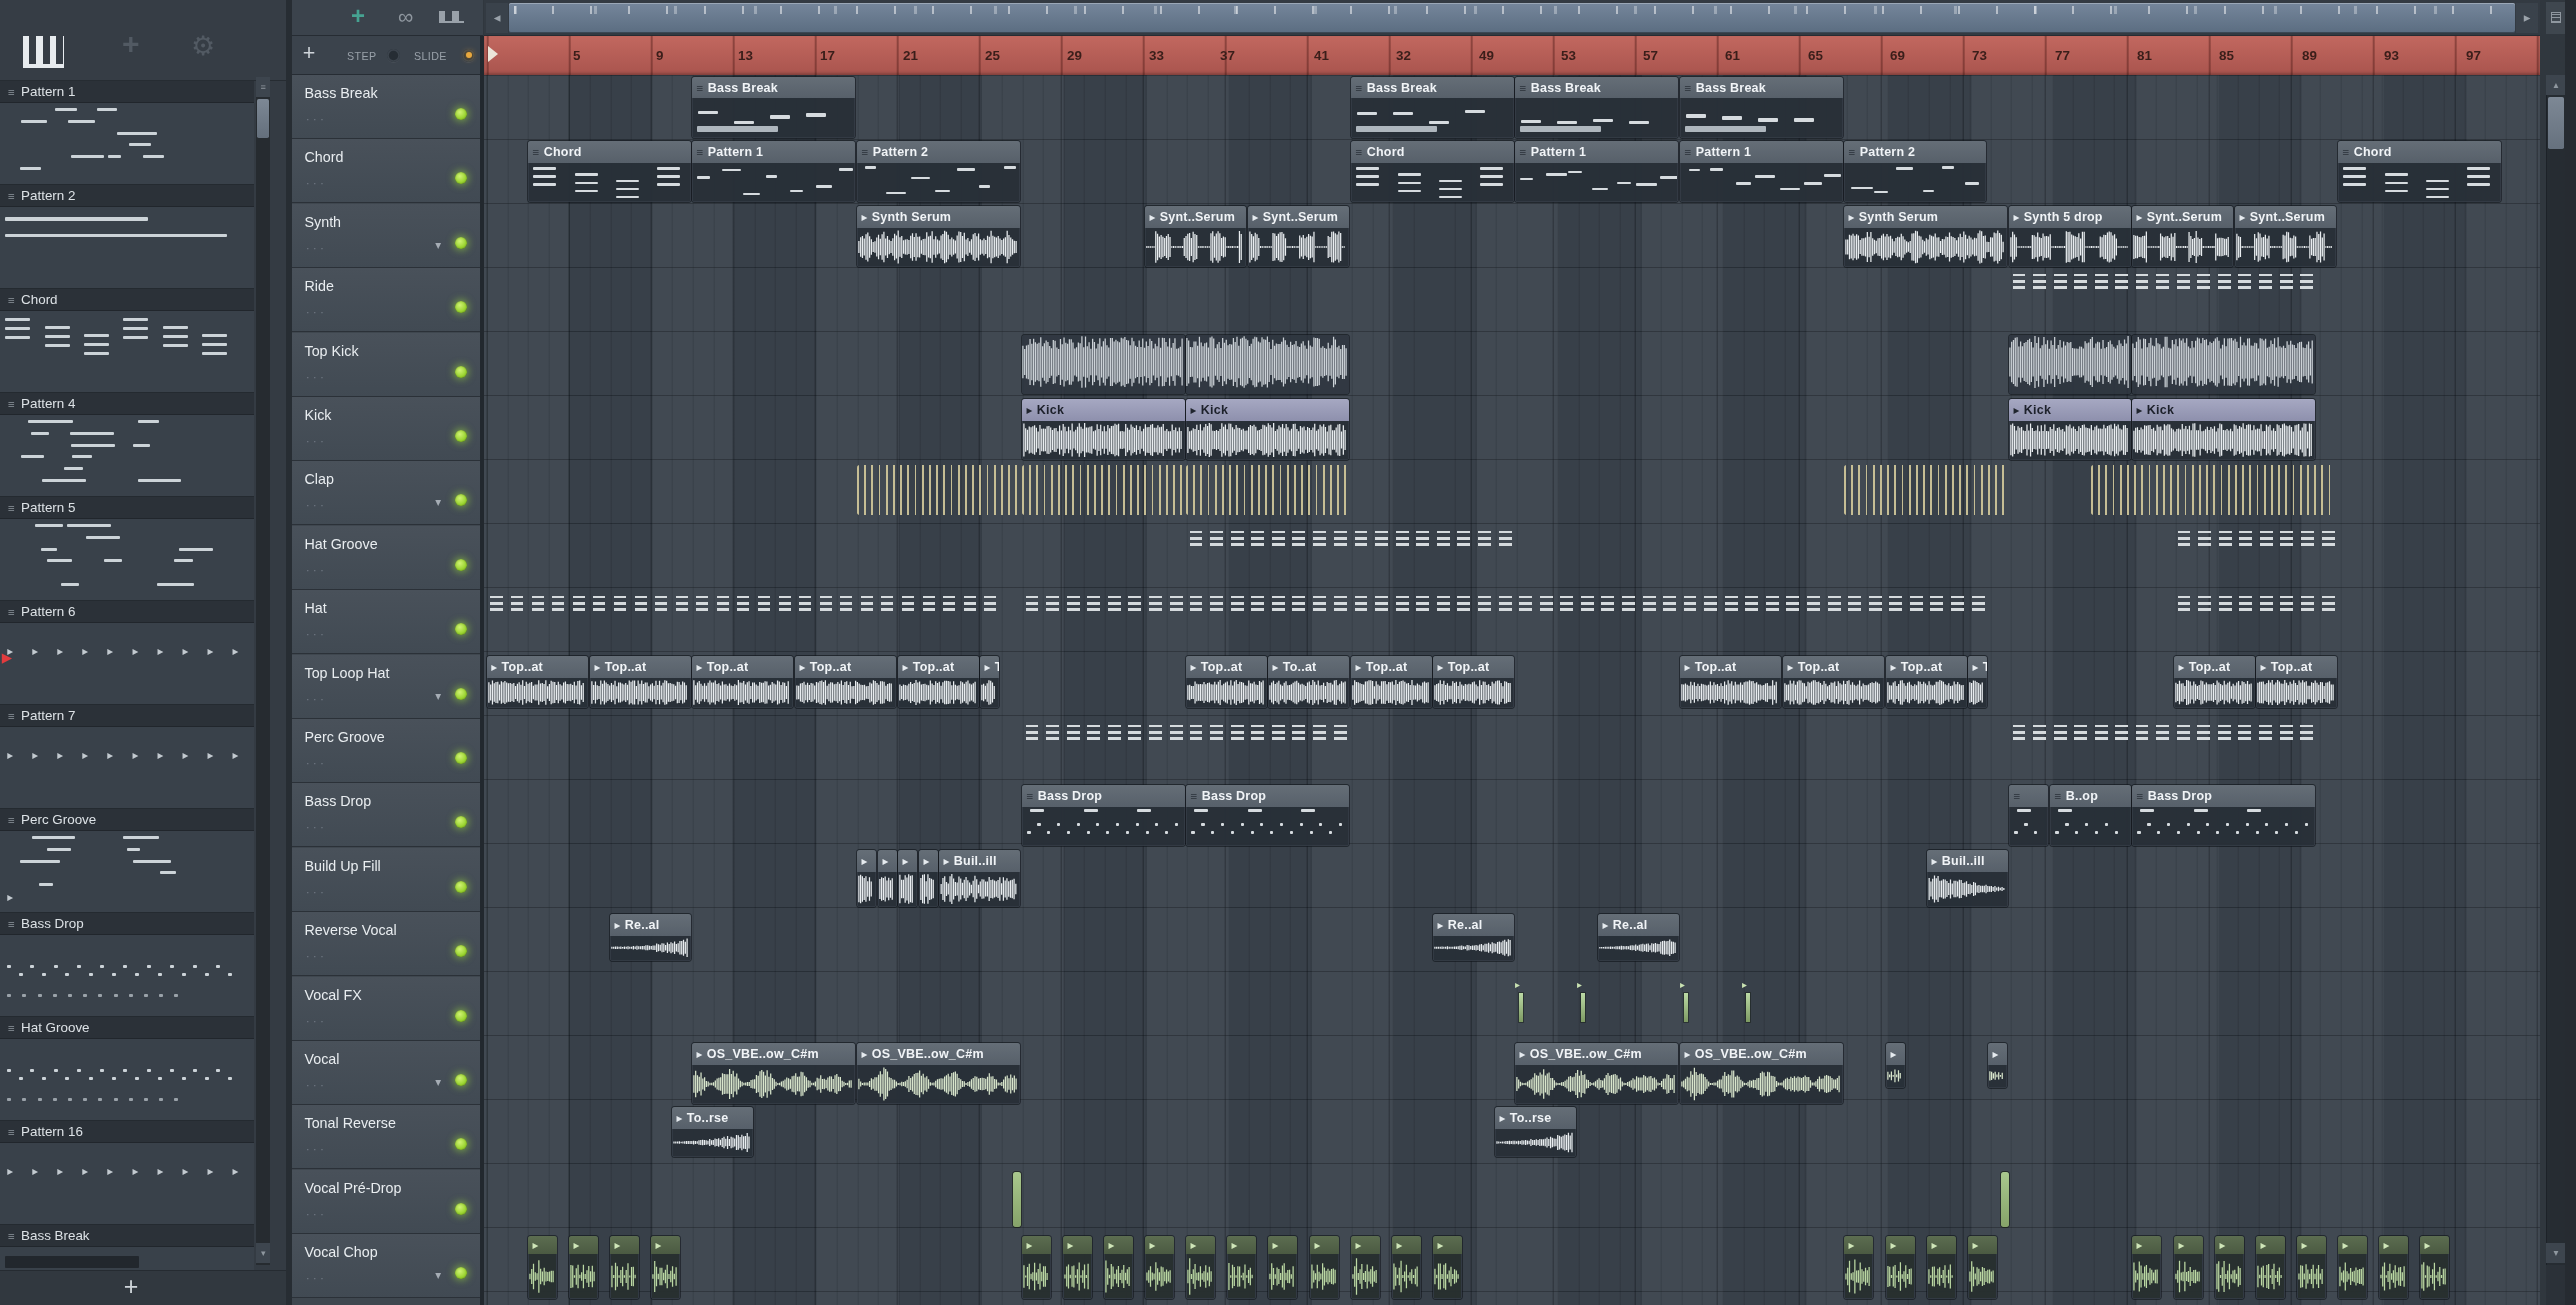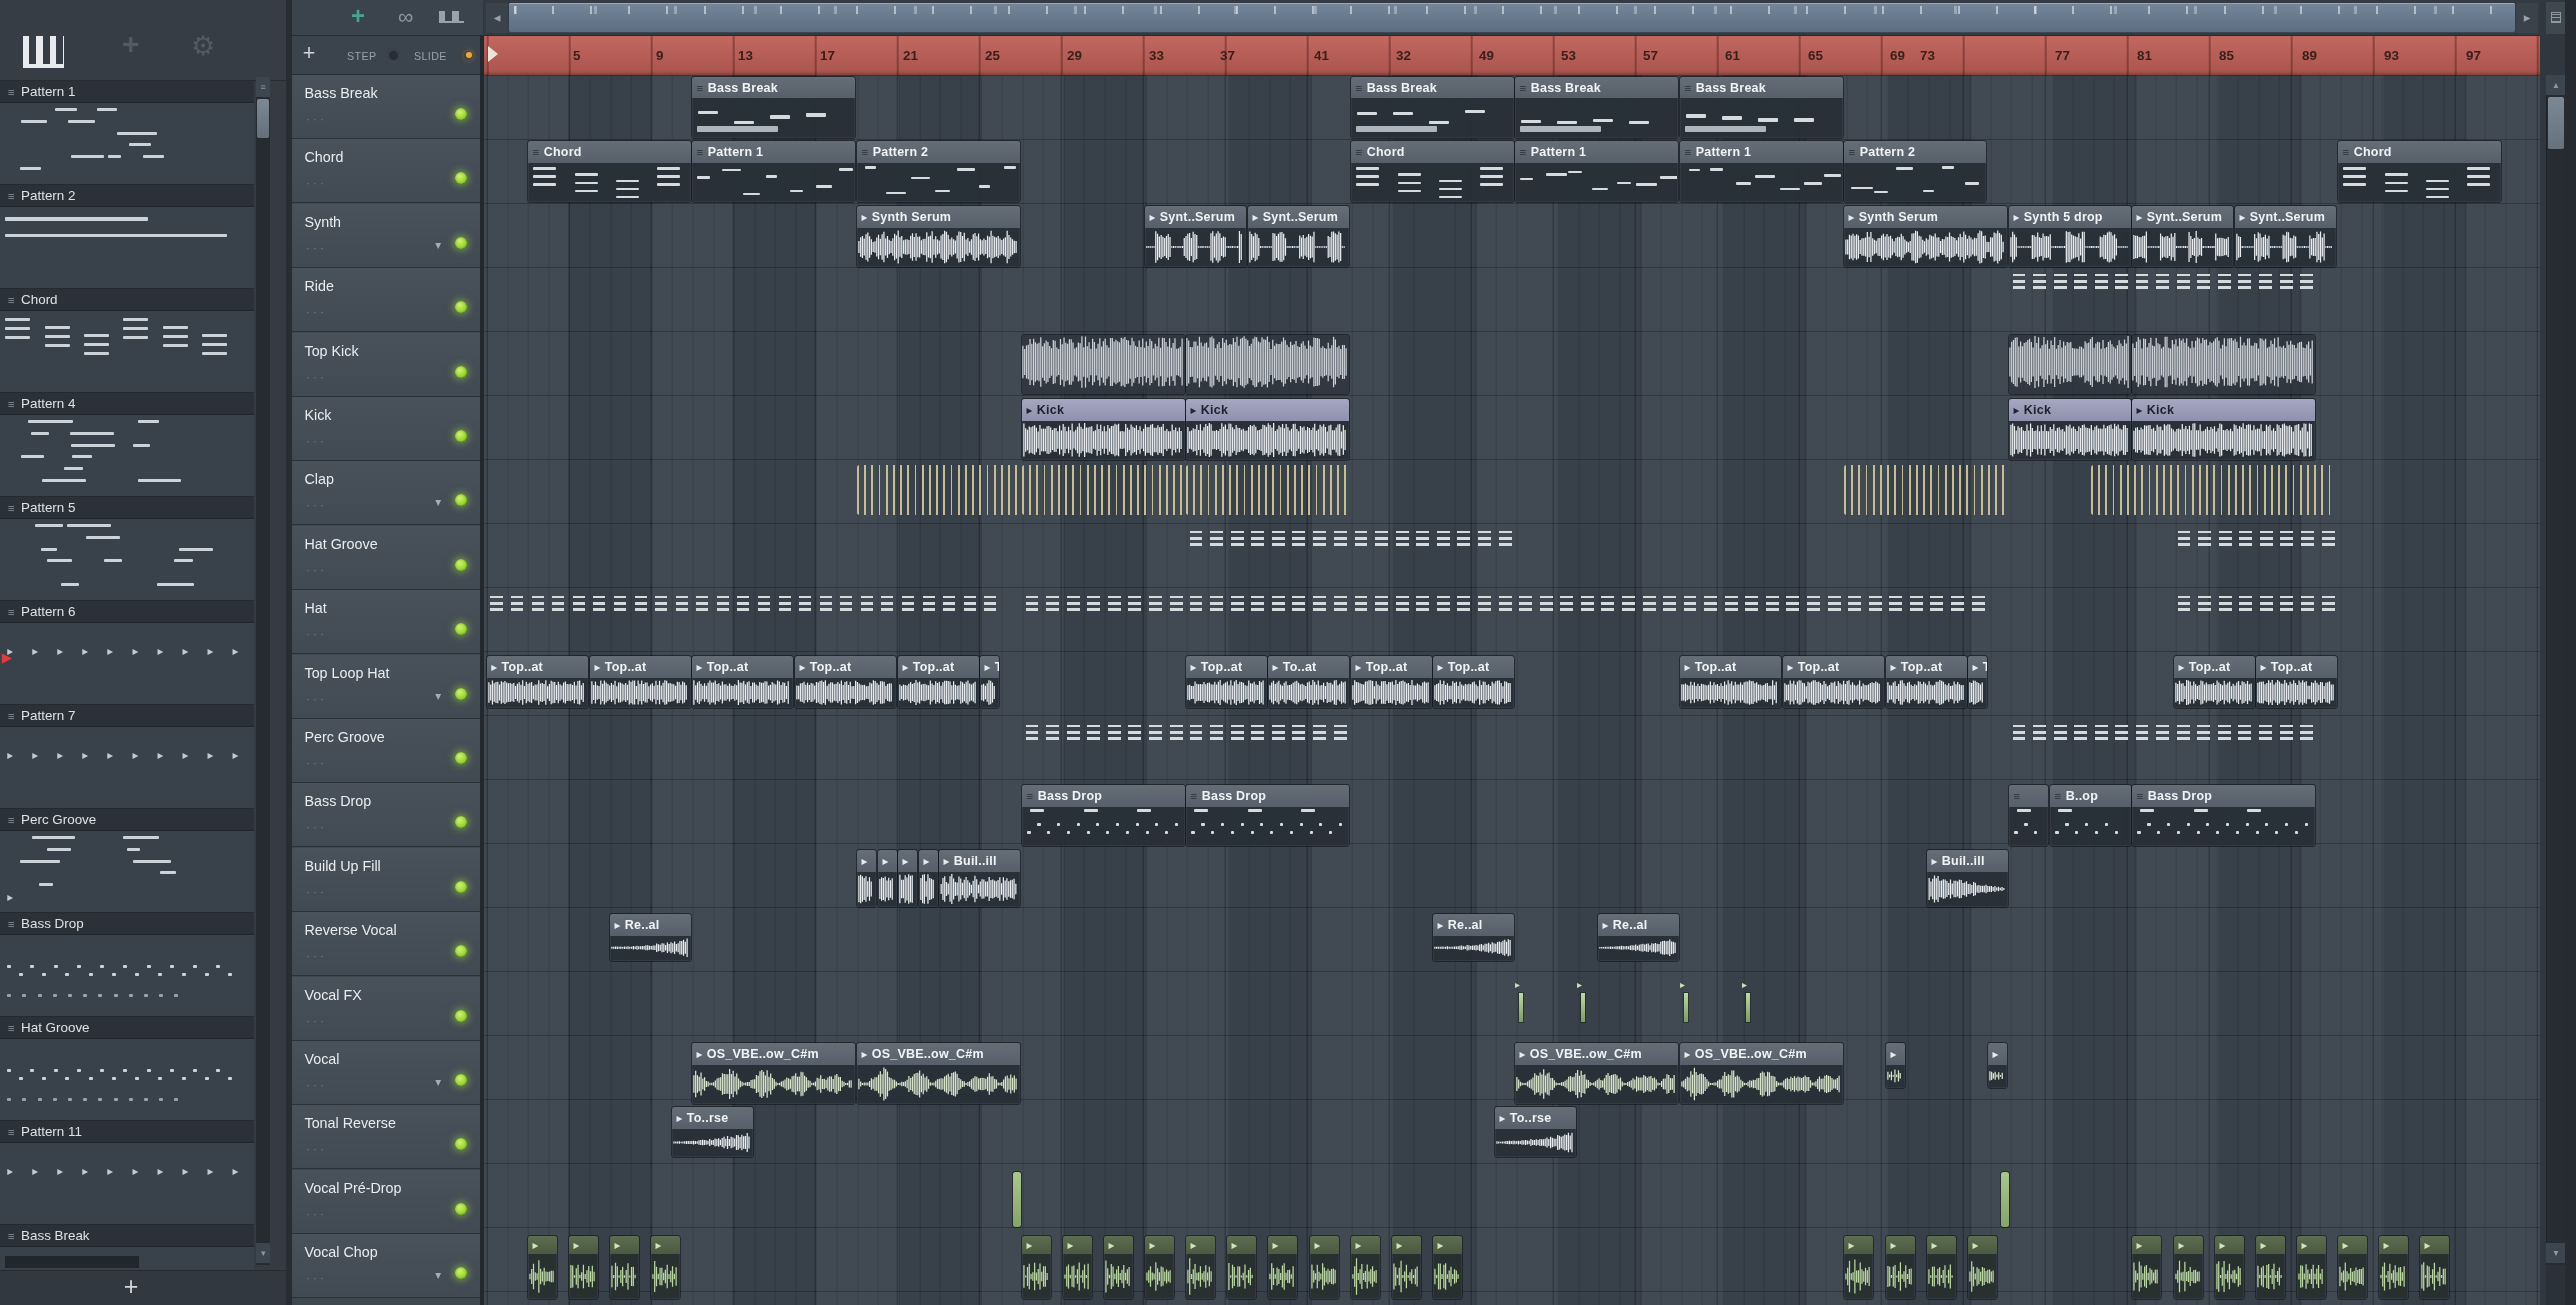--- a/index.html
+++ b/index.html
@@ -352,21 +352,21 @@
             <i style="left:114px;top:59px;width:3.6px;height:3.6px;background:#9aa2a9"></i>
             <i style="left:129px;top:59px;width:3.6px;height:3.6px;background:#9aa2a9"></i>
             <i style="left:144px;top:59px;width:3.6px;height:3.6px;background:#9aa2a9"></i>
             <i style="left:159px;top:59px;width:3.6px;height:3.6px;background:#9aa2a9"></i>
             <i style="left:174px;top:59px;width:3.6px;height:3.6px;background:#9aa2a9"></i>
           </div>
         </div>
         <div class="pitem">
           <div class="phead">
             <span class="cic">≡</span>
-            <span class="plb">Pattern 11</span>
+            <span class="plb">Pattern 16</span>
           </div>
           <div class="pprev">
             <span class="arrow-row">▸ ▸ ▸ ▸ ▸ ▸ ▸ ▸ ▸ ▸ ▸ ▸</span>
           </div>
         </div>
         <div class="pitem">
           <div class="phead">
             <span class="cic">≡</span>
             <span class="plb">Bass Break</span>
           </div>
@@ -424,21 +424,21 @@
       <span class="rnum" style="left: 665px;">33</span>
       <span class="rnum" style="left: 736px;">37</span>
       <span class="rnum" style="left: 830px;">41</span>
       <span class="rnum" style="left: 912px;">32</span>
       <span class="rnum" style="left: 995px;">49</span>
       <span class="rnum" style="left: 1077px;">53</span>
       <span class="rnum" style="left: 1159px;">57</span>
       <span class="rnum" style="left: 1241px;">61</span>
       <span class="rnum" style="left: 1324px;">65</span>
       <span class="rnum" style="left: 1406px;">69</span>
-      <span class="rnum" style="left: 1436px;">73</span>
+      <span class="rnum" style="left: 1488px;">73</span>
       <span class="rnum" style="left: 1571px;">77</span>
       <span class="rnum" style="left: 1653px;">81</span>
       <span class="rnum" style="left: 1735px;">85</span>
       <span class="rnum" style="left: 1818px;">89</span>
       <span class="rnum" style="left: 1900px;">93</span>
       <span class="rnum" style="left: 1982px;">97</span>
     </div>
 
   <div id="seam2"></div>
 

